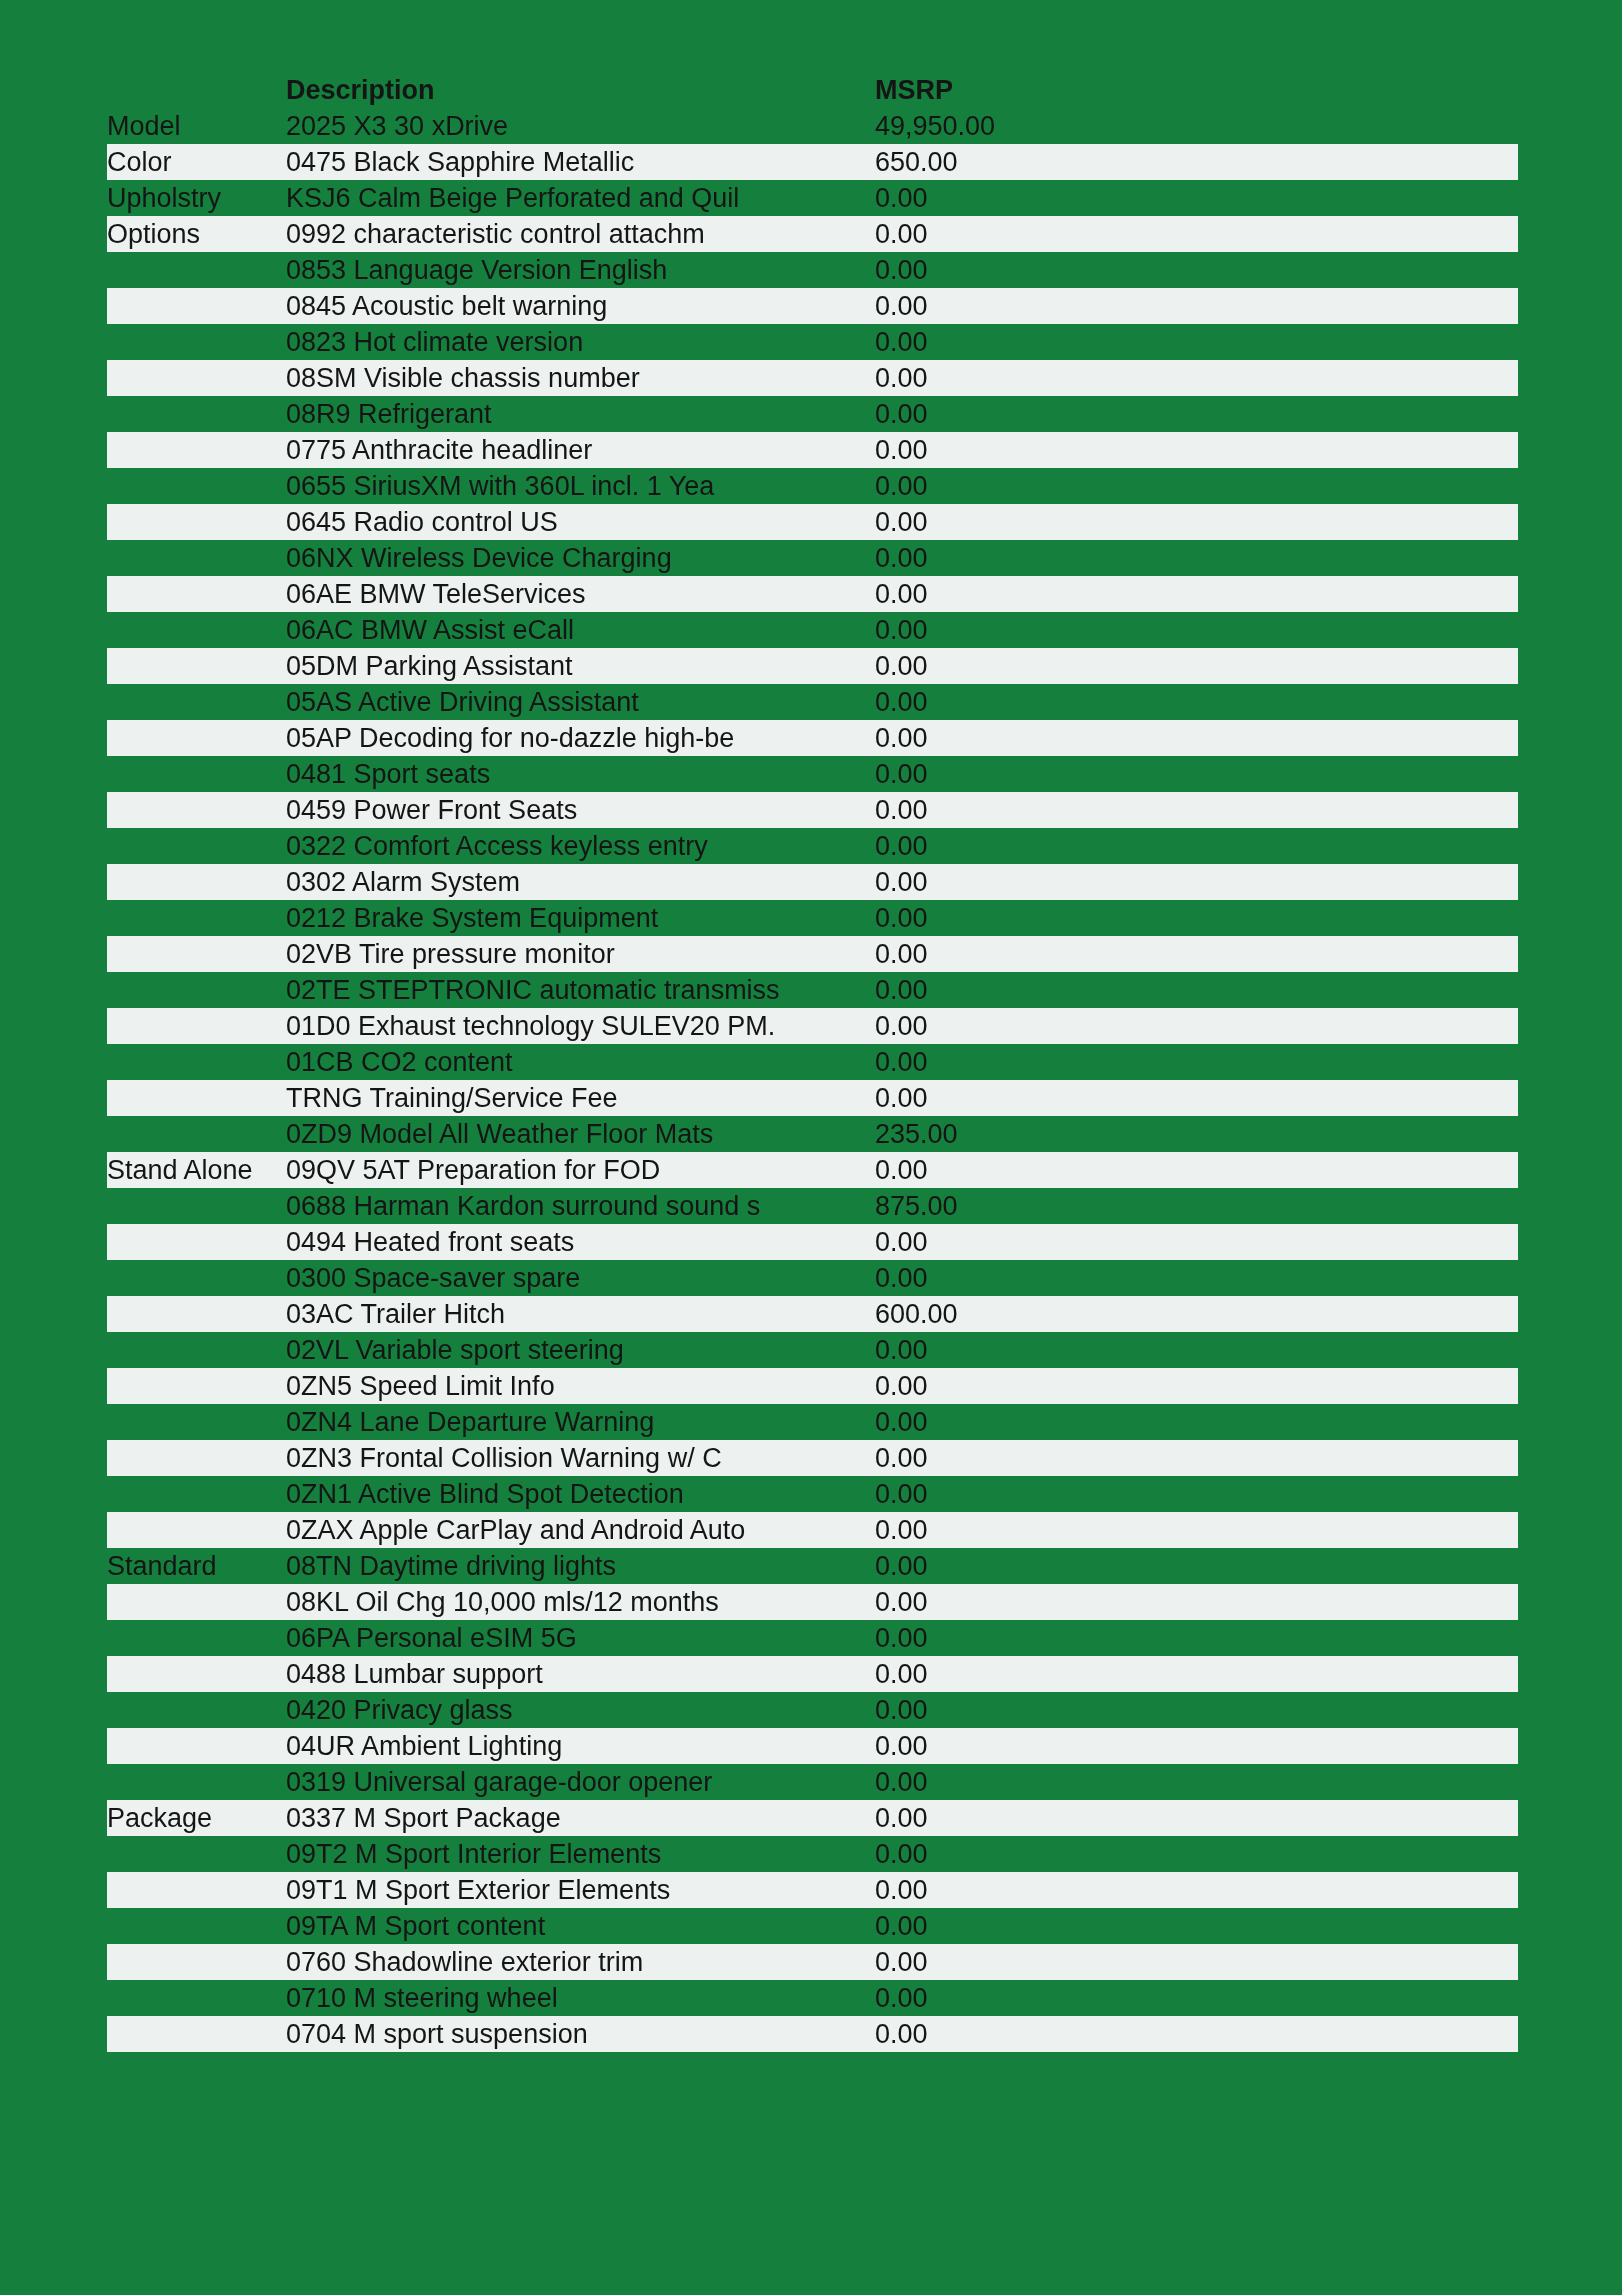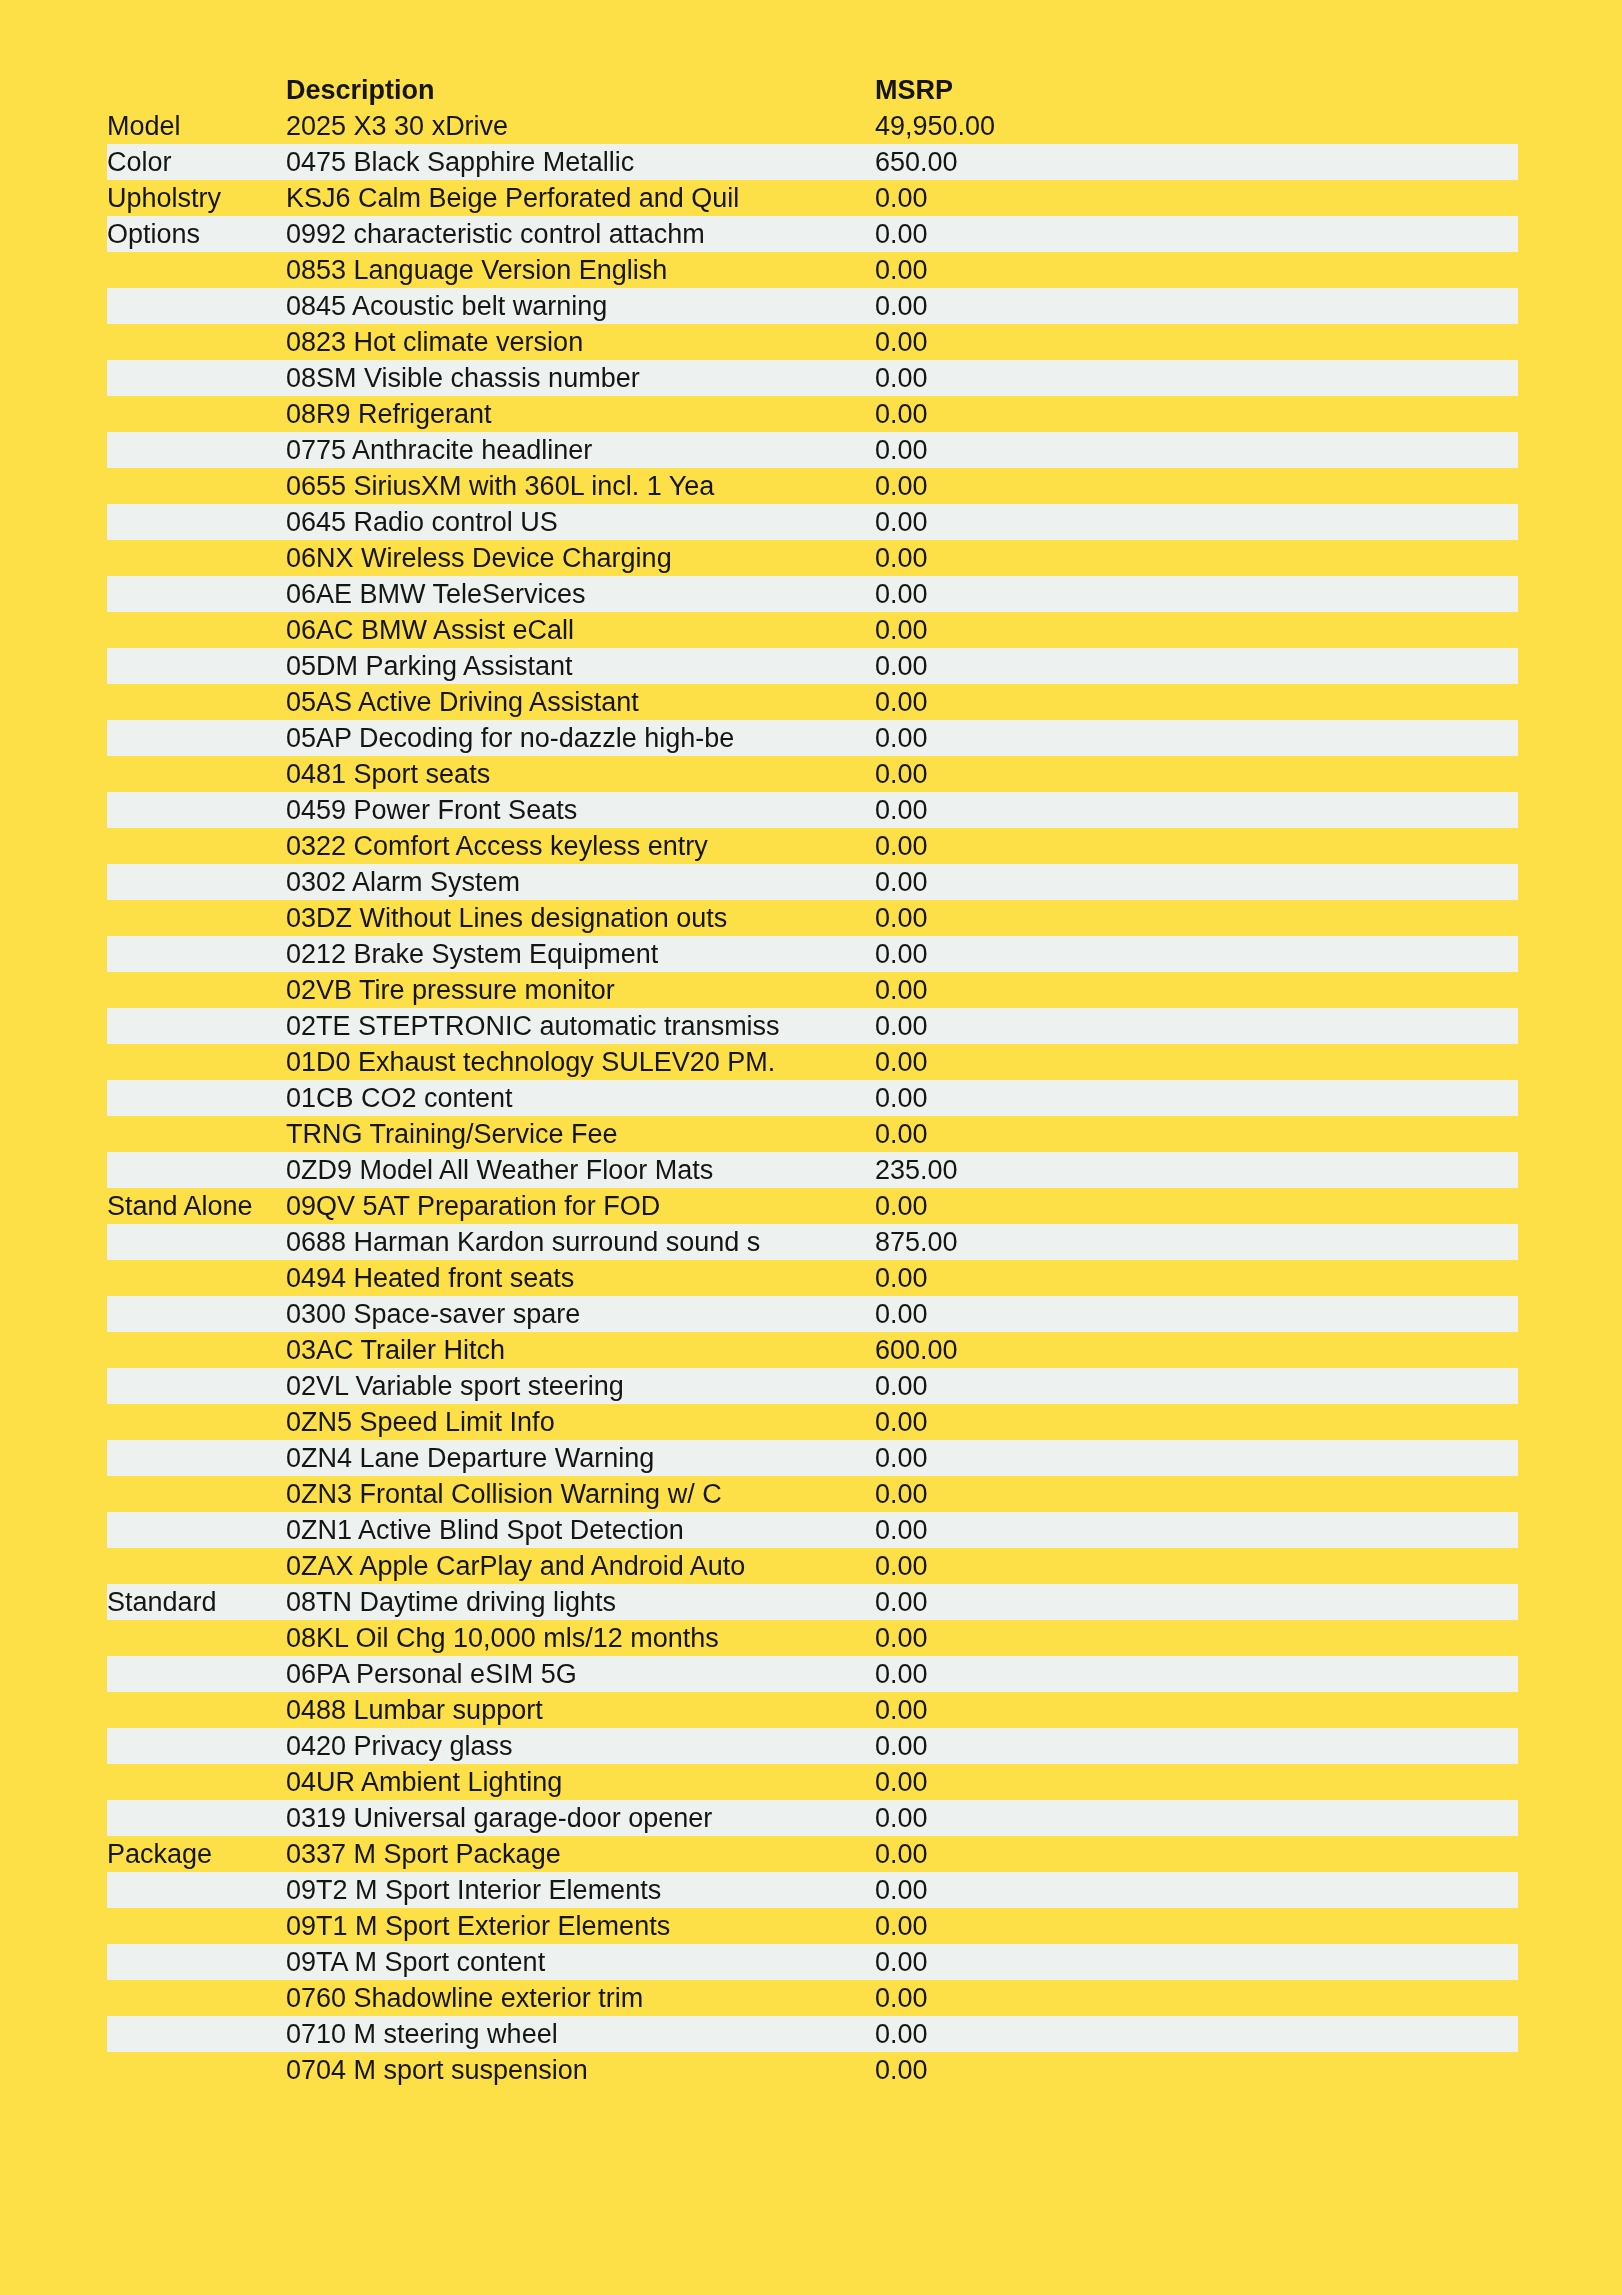--- a/index.html
+++ b/index.html
@@ -12,21 +12,21 @@
     height: 2295px;
     position: relative;
     font-family: "Liberation Sans", sans-serif;
     color: #151515;
   }
   .sheet {
     position: absolute;
     left: 0; top: 0;
     width: 1622px;
     height: 2295px;
-    background: #fde047;
+    background: #15803d;
     overflow: hidden;
   }
   table.options {
     position: absolute;
     left: 107px;
     top: 72px;
     width: 1410px;
     border-collapse: collapse;
     table-layout: fixed;
   }
@@ -200,26 +200,20 @@
         <td class="fill"></td>
       </tr>
         <tr>
         <td class="cat"></td>
         <td class="desc">0302 Alarm System</td>
         <td class="msrp">0.00</td>
         <td class="fill"></td>
       </tr>
         <tr>
         <td class="cat"></td>
-        <td class="desc">03DZ Without Lines designation outs</td>
-        <td class="msrp">0.00</td>
-        <td class="fill"></td>
-      </tr>
-        <tr>
-        <td class="cat"></td>
         <td class="desc">0212 Brake System Equipment</td>
         <td class="msrp">0.00</td>
         <td class="fill"></td>
       </tr>
         <tr>
         <td class="cat"></td>
         <td class="desc">02VB Tire pressure monitor</td>
         <td class="msrp">0.00</td>
         <td class="fill"></td>
       </tr>

